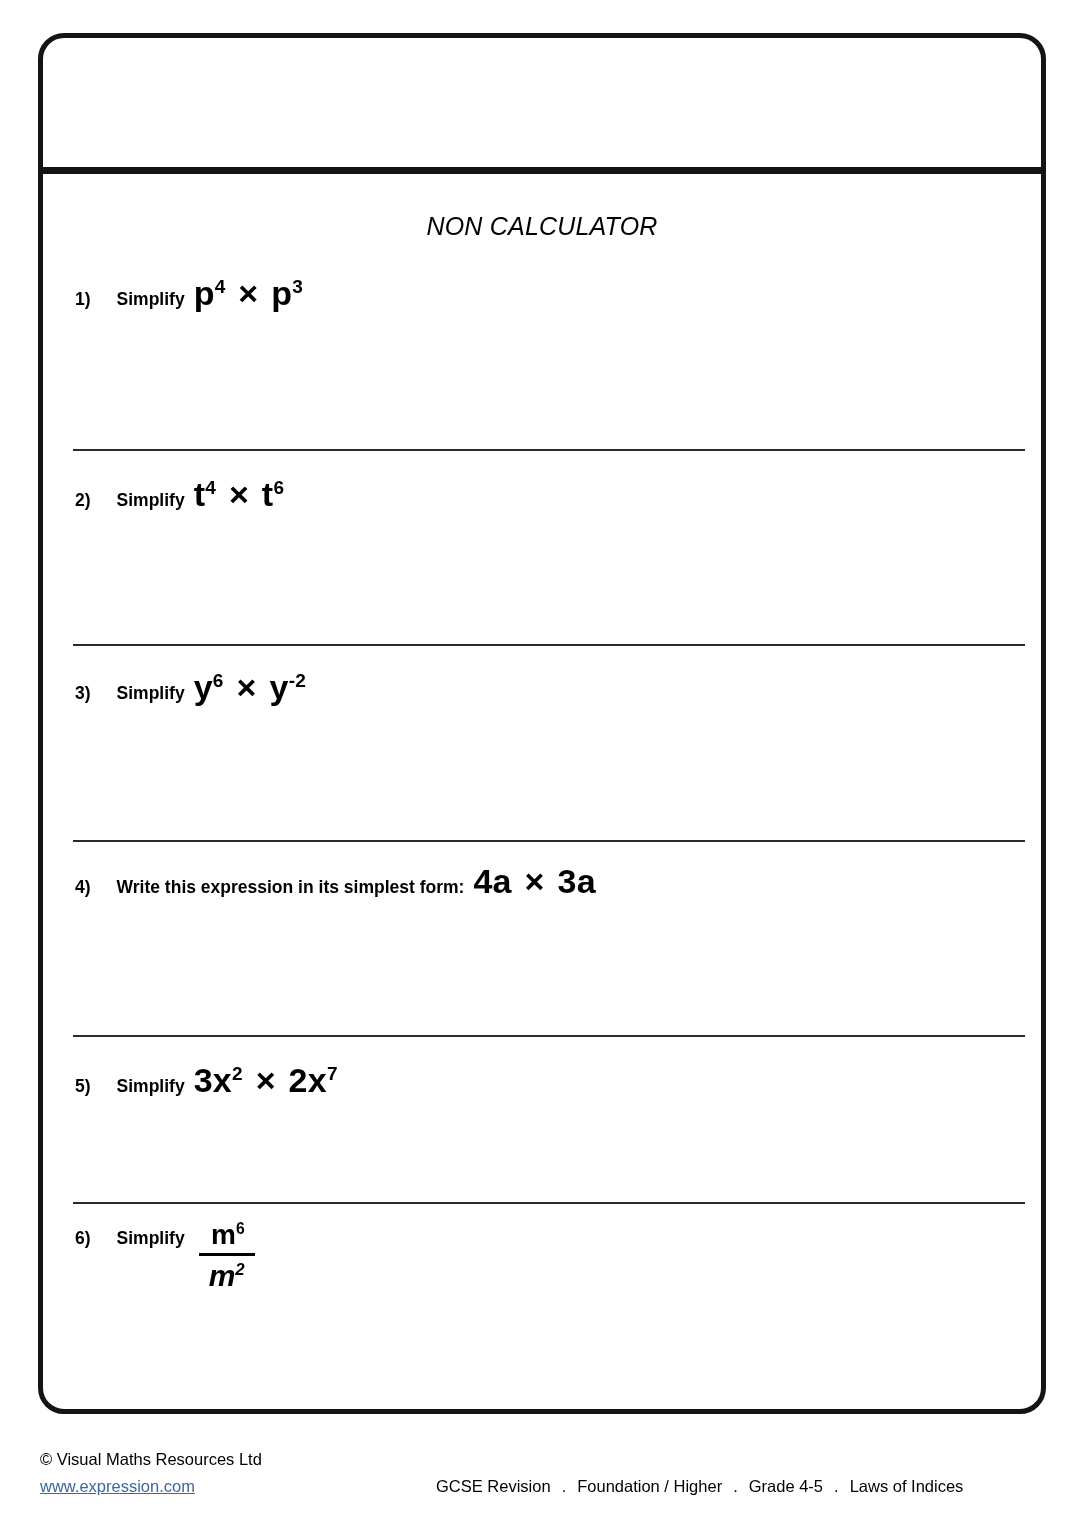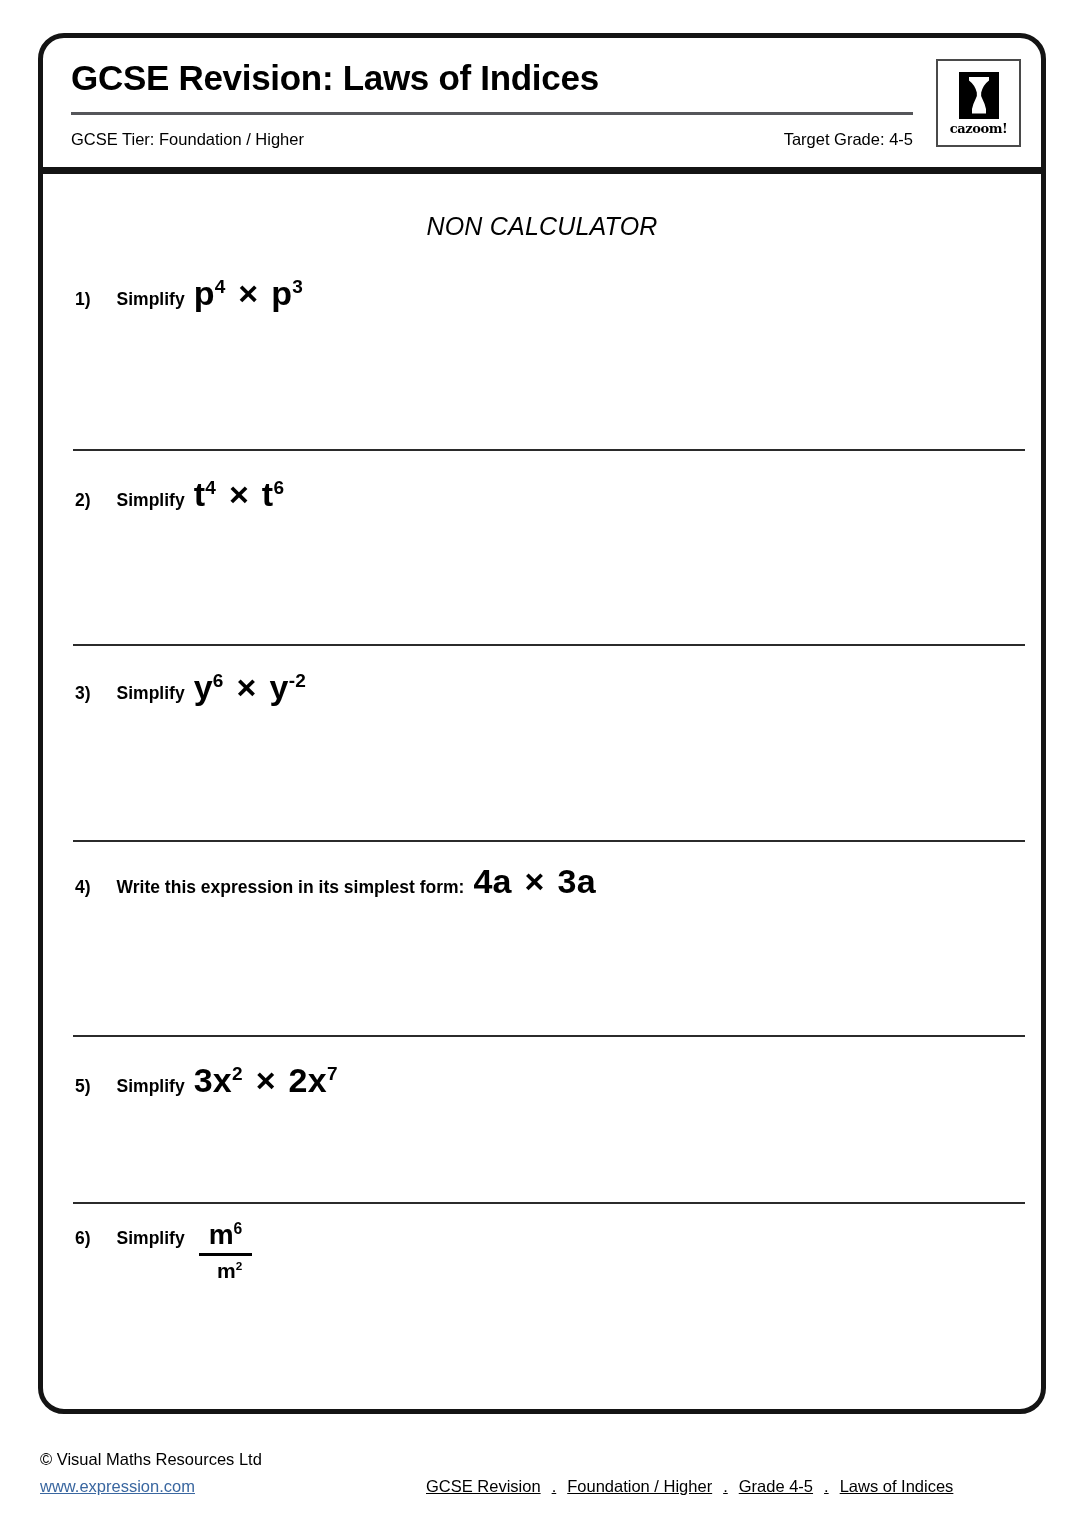--- a/index.html
+++ b/index.html
@@ -208,24 +208,25 @@
     font-weight: bold;
     padding: 0 10px 1px 10px;
     line-height: 1.08;
   }
   .frac .bar {
     height: 3px;
     background: #000000;
     margin: 2px 0 3px 0;
   }
   .frac .den {
-    font-size: 21px;
+    font-size: 30px;
     font-weight: bold;
     padding: 1px 10px 0 10px;
     line-height: 1.08;
+    font-style: italic;
   }
   .frac sup {
     font-size: 0.56em;
     vertical-align: super;
     line-height: 0;
   }
 
   
   .footer {
     position: absolute;
@@ -244,53 +245,33 @@
   .footer-link {
     position: absolute;
     left: 2px;
     top: 27px;
     color: #3a67a0;
     text-decoration: underline;
     white-space: nowrap;
   }
   .footer-right {
     position: absolute;
-    left: 388px;
+    left: 398px;
     top: 27px;
     white-space: nowrap;
-    text-decoration: underline;
   }
   .footer-right .dot {
     padding: 0 11px;
   }
 </style>
 </head>
 <body>
 
 <div class="sheet">
 
-  <div class="header">
-    <div class="title-row">
-      <div class="worksheet-title">GCSE Revision: Laws of Indices</div>
-    </div>
-    <div class="title-rule"></div>
-    <div class="subtitle-row">
-      <div class="subtitle-left">GCSE Tier: Foundation / Higher</div>
-      <div class="subtitle-right">Target Grade: 4-5</div>
-    </div>
-
-    <div class="logo-box">
-      <div class="logo-mark">
-        <svg class="logo-glyph" width="26" height="39" viewBox="0 0 26 39">
-          <path d="M3 1 L23 1 L23 4.5 Q17 9 15.2 16.5 Q14.6 19.5 16.2 22.5 Q19 28 20 33 L20 37.5 L6 37.5 L6 33 Q7 28 9.8 22.5 Q11.4 19.5 10.8 16.5 Q9 9 3 4.5 Z" fill="#ffffff"></path>
-        </svg>
-      </div>
-      <div class="logo-word">cazoom!</div>
-    </div>
-  </div>
 
   <div class="header-divider"></div>
 
   <div class="body-area">
     <div class="non-calc">NON CALCULATOR</div>
     <div class="questions" id="questions-container">
         <div class="q-row" style="position: absolute; left: 0px; right: 0px; top: 0px; height: 196px;">
           <div class="q-text" style="top: 22px;">
             <span class="q-num">1)</span>
             <span class="q-label">Simplify</span>

